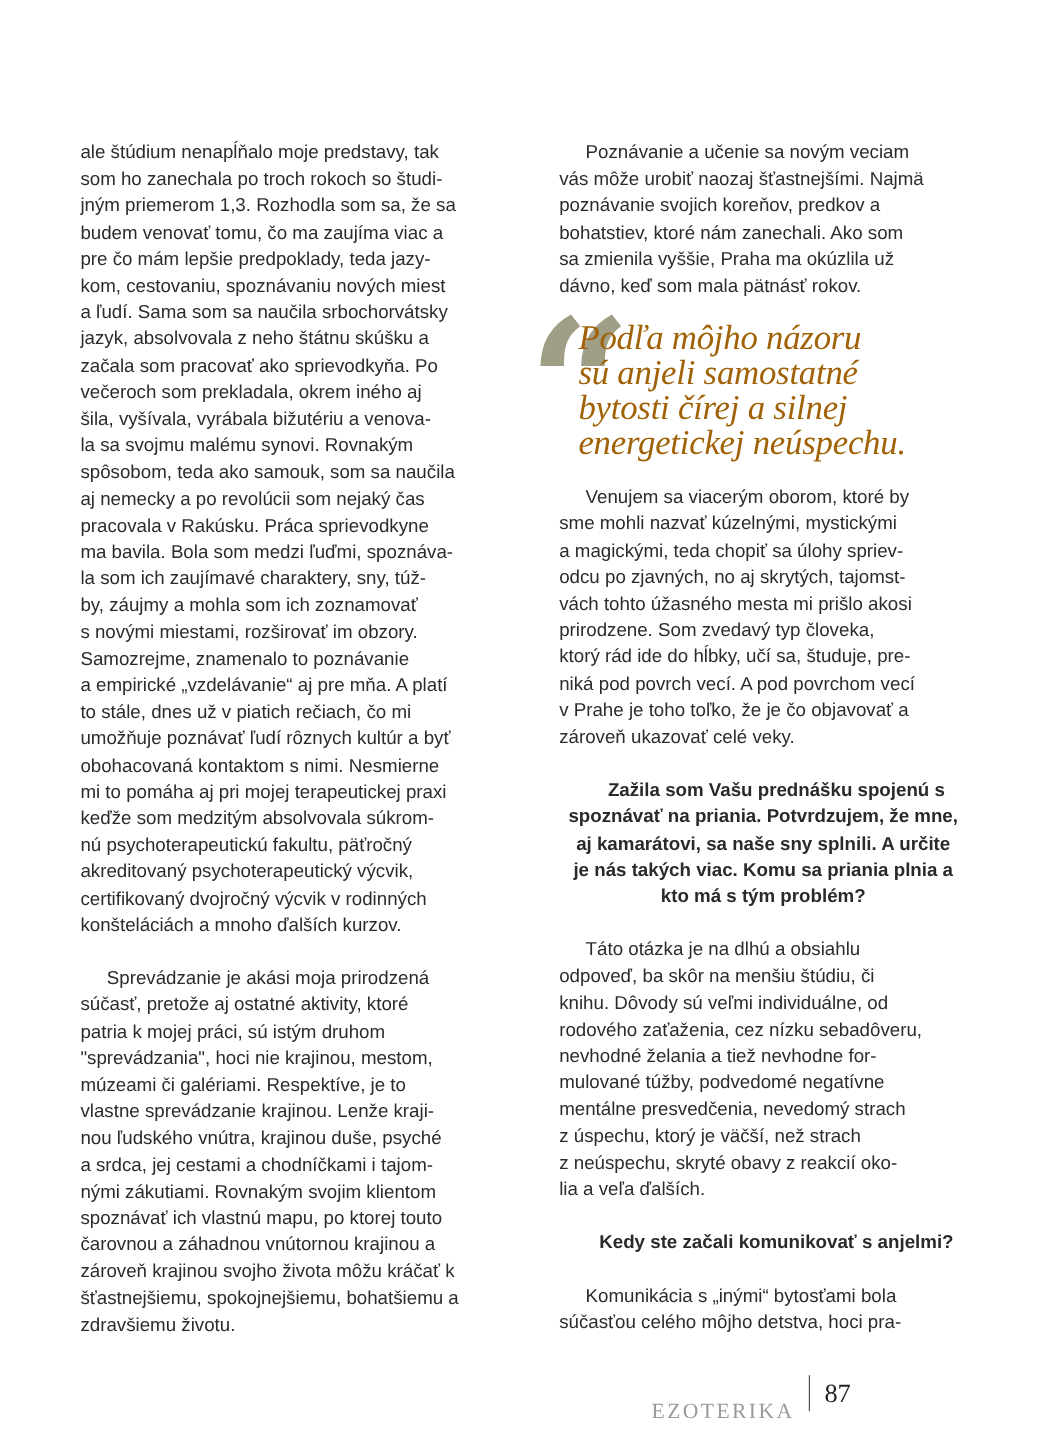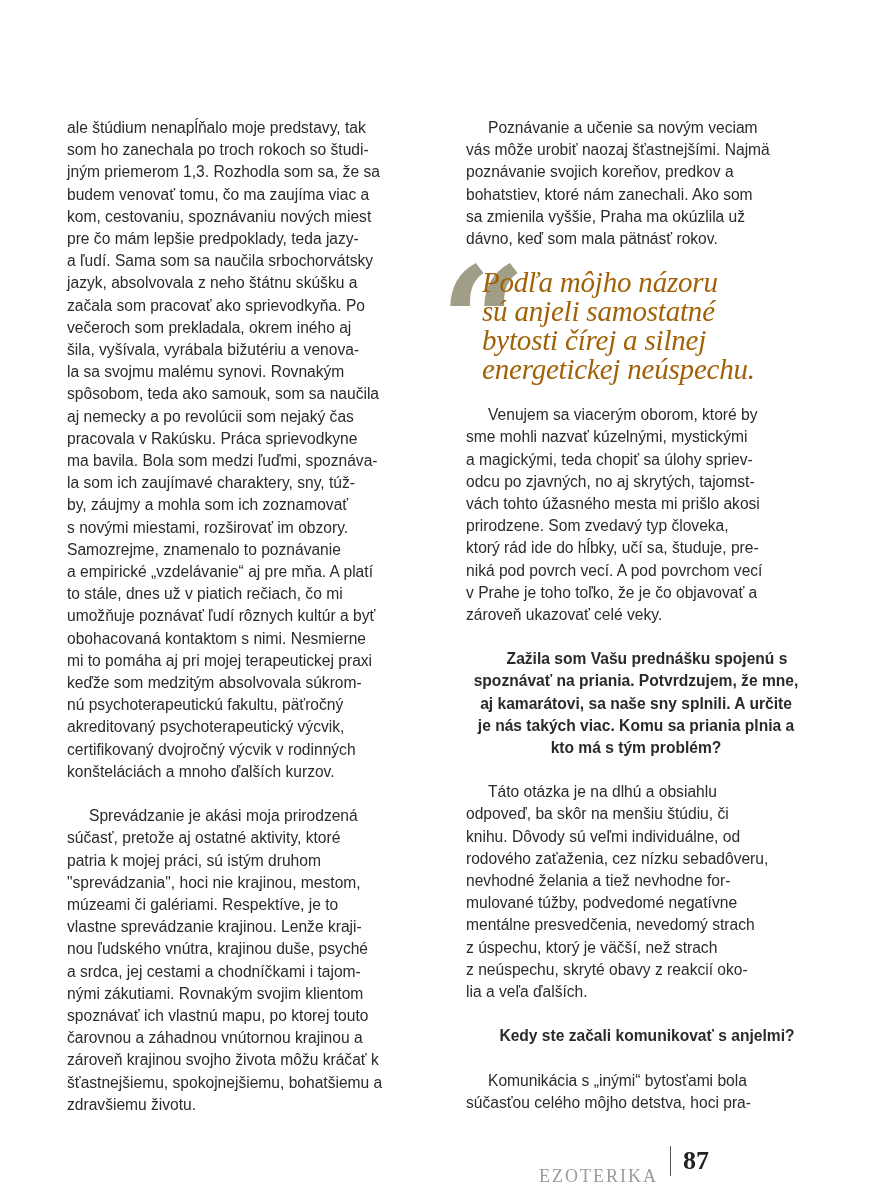--- a/index.html
+++ b/index.html
@@ -12,35 +12,35 @@
     .indent { padding-left: 22px; }
     .para-gap { height: 22px; }
     .bold { font-weight: bold; color: #2a2a2a; text-align: center; }
     .pullquote { position: relative; margin: 18px 0 16px -22px; height: 120px; }
     .quote-mark { position: absolute; left: -4px; top: -22px; font-family: "DejaVu Serif", serif; font-size: 150px; line-height: 150px; color: #a09e87; font-weight: bold; }
     .quote-text { position: absolute; left: 38px; top: 0; font-family: "Liberation Serif", serif; font-style: italic; font-size: 29px; line-height: 29px; color: #a16207; letter-spacing: -0.2px; }
     .quote-text .line { white-space: nowrap; }
     .footer { position: absolute; top: 1134px; right: 92px; display: flex; align-items: center; gap: 12px; font-family: "Liberation Serif", serif; }
     .footer-section { font-size: 18px; letter-spacing: 2px; color: #9a9a9a; margin-top: 32px; }
     .footer-sep { width: 1px; height: 30px; background: #555; }
-    .footer-page { font-size: 26px; font-weight: bold; color: #222; }
+    .footer-page { font-size: 22px; font-weight: normal; color: #222; }
   </style>
 </head>
 <body>
 
 <div class="page">
 
   <div class="col col-left">
     <div>
         <span class="line">ale štúdium nenapĺňalo moje predstavy, tak</span>
         <span class="line">som ho zanechala po troch rokoch so študi-</span>
         <span class="line">jným priemerom 1,3. Rozhodla som sa, že sa</span>
         <span class="line">budem venovať tomu, čo ma zaujíma viac a</span>
+        <span class="line">pre čo mám lepšie predpoklady, teda jazy-</span>
         <span class="line">kom, cestovaniu, spoznávaniu nových miest</span>
-        <span class="line">pre čo mám lepšie predpoklady, teda jazy-</span>
         <span class="line">a ľudí. Sama som sa naučila srbochorvátsky</span>
         <span class="line">jazyk, absolvovala z neho štátnu skúšku a</span>
         <span class="line">začala som pracovať ako sprievodkyňa. Po</span>
         <span class="line">večeroch som prekladala, okrem iného aj</span>
         <span class="line">šila, vyšívala, vyrábala bižutériu a venova-</span>
         <span class="line">la sa svojmu malému synovi. Rovnakým</span>
         <span class="line">spôsobom, teda ako samouk, som sa naučila</span>
         <span class="line">aj nemecky a po revolúcii som nejaký čas</span>
         <span class="line">pracovala v Rakúsku. Práca sprievodkyne</span>
         <span class="line">ma bavila. Bola som medzi ľuďmi, spoznáva-</span>

